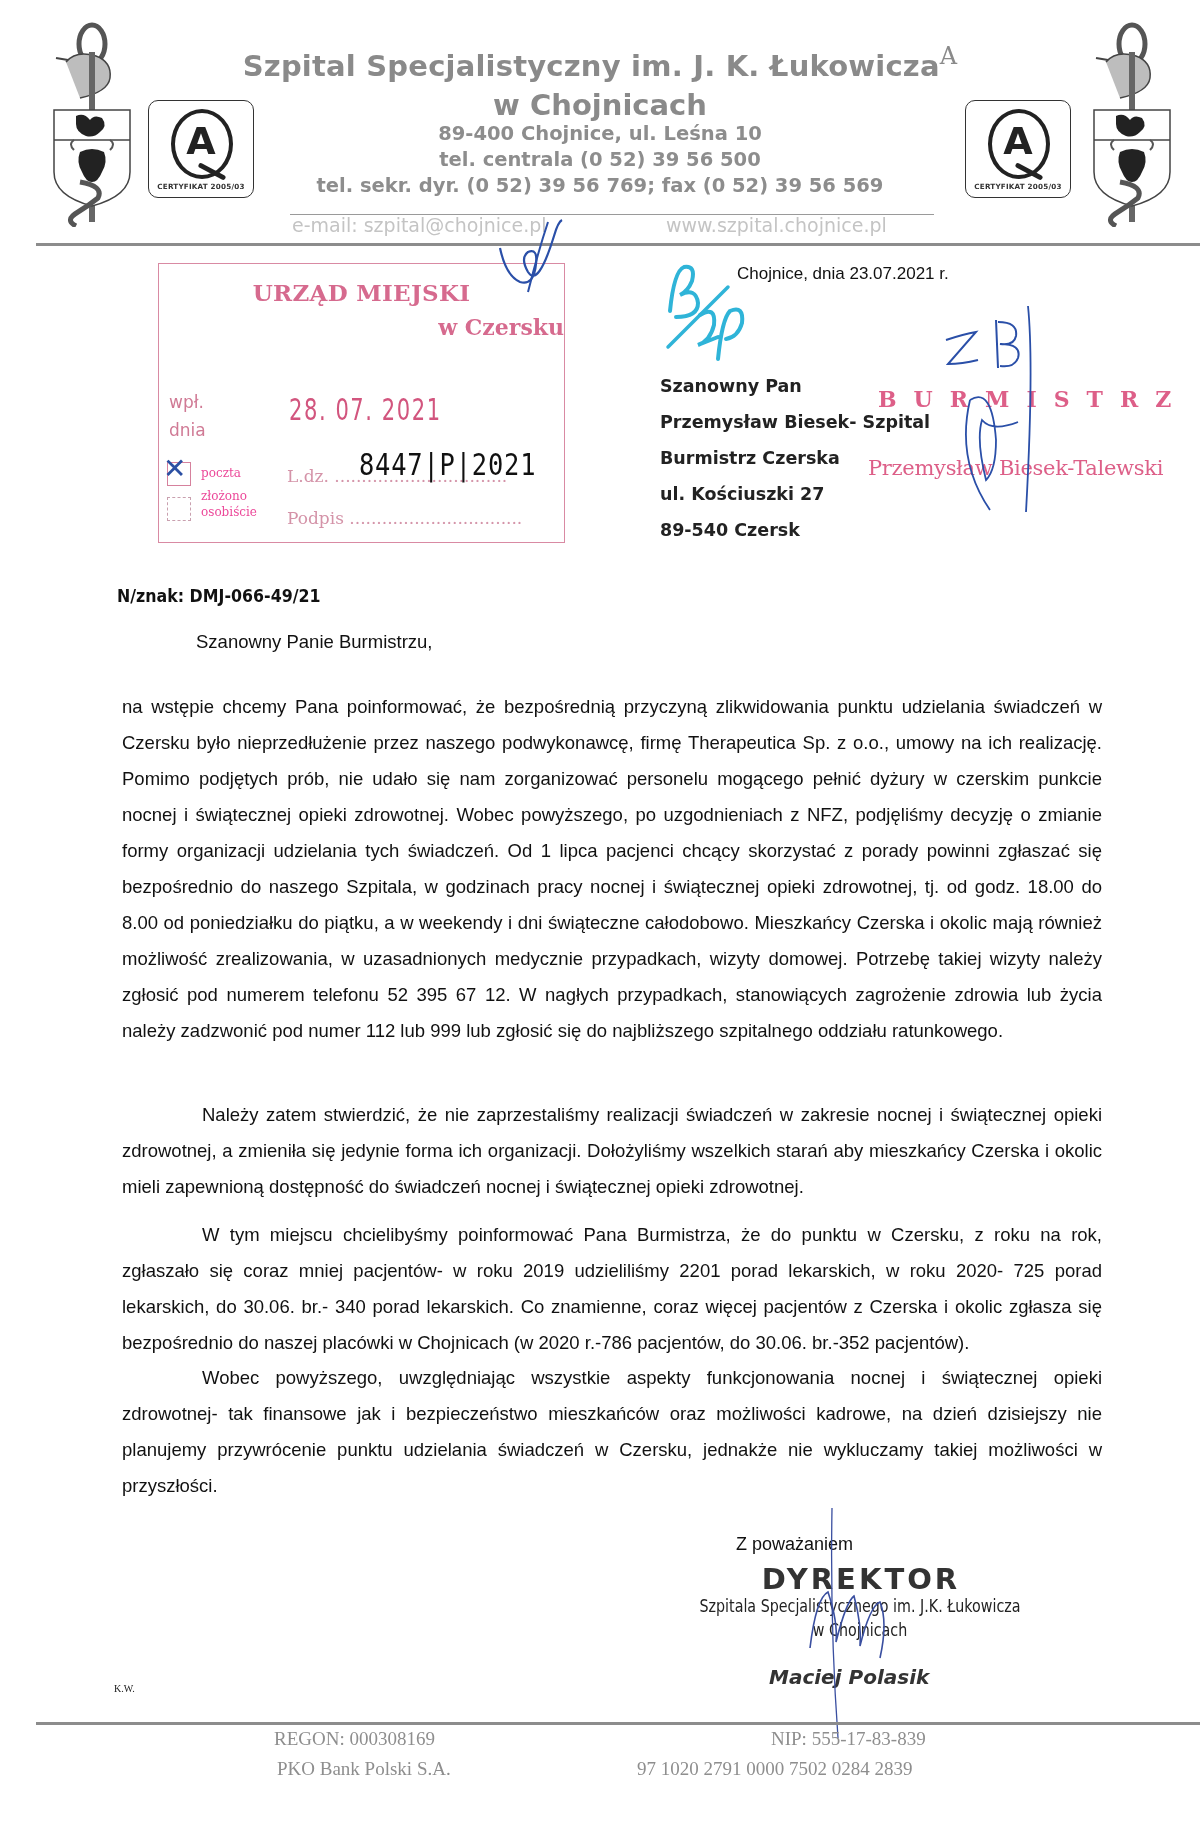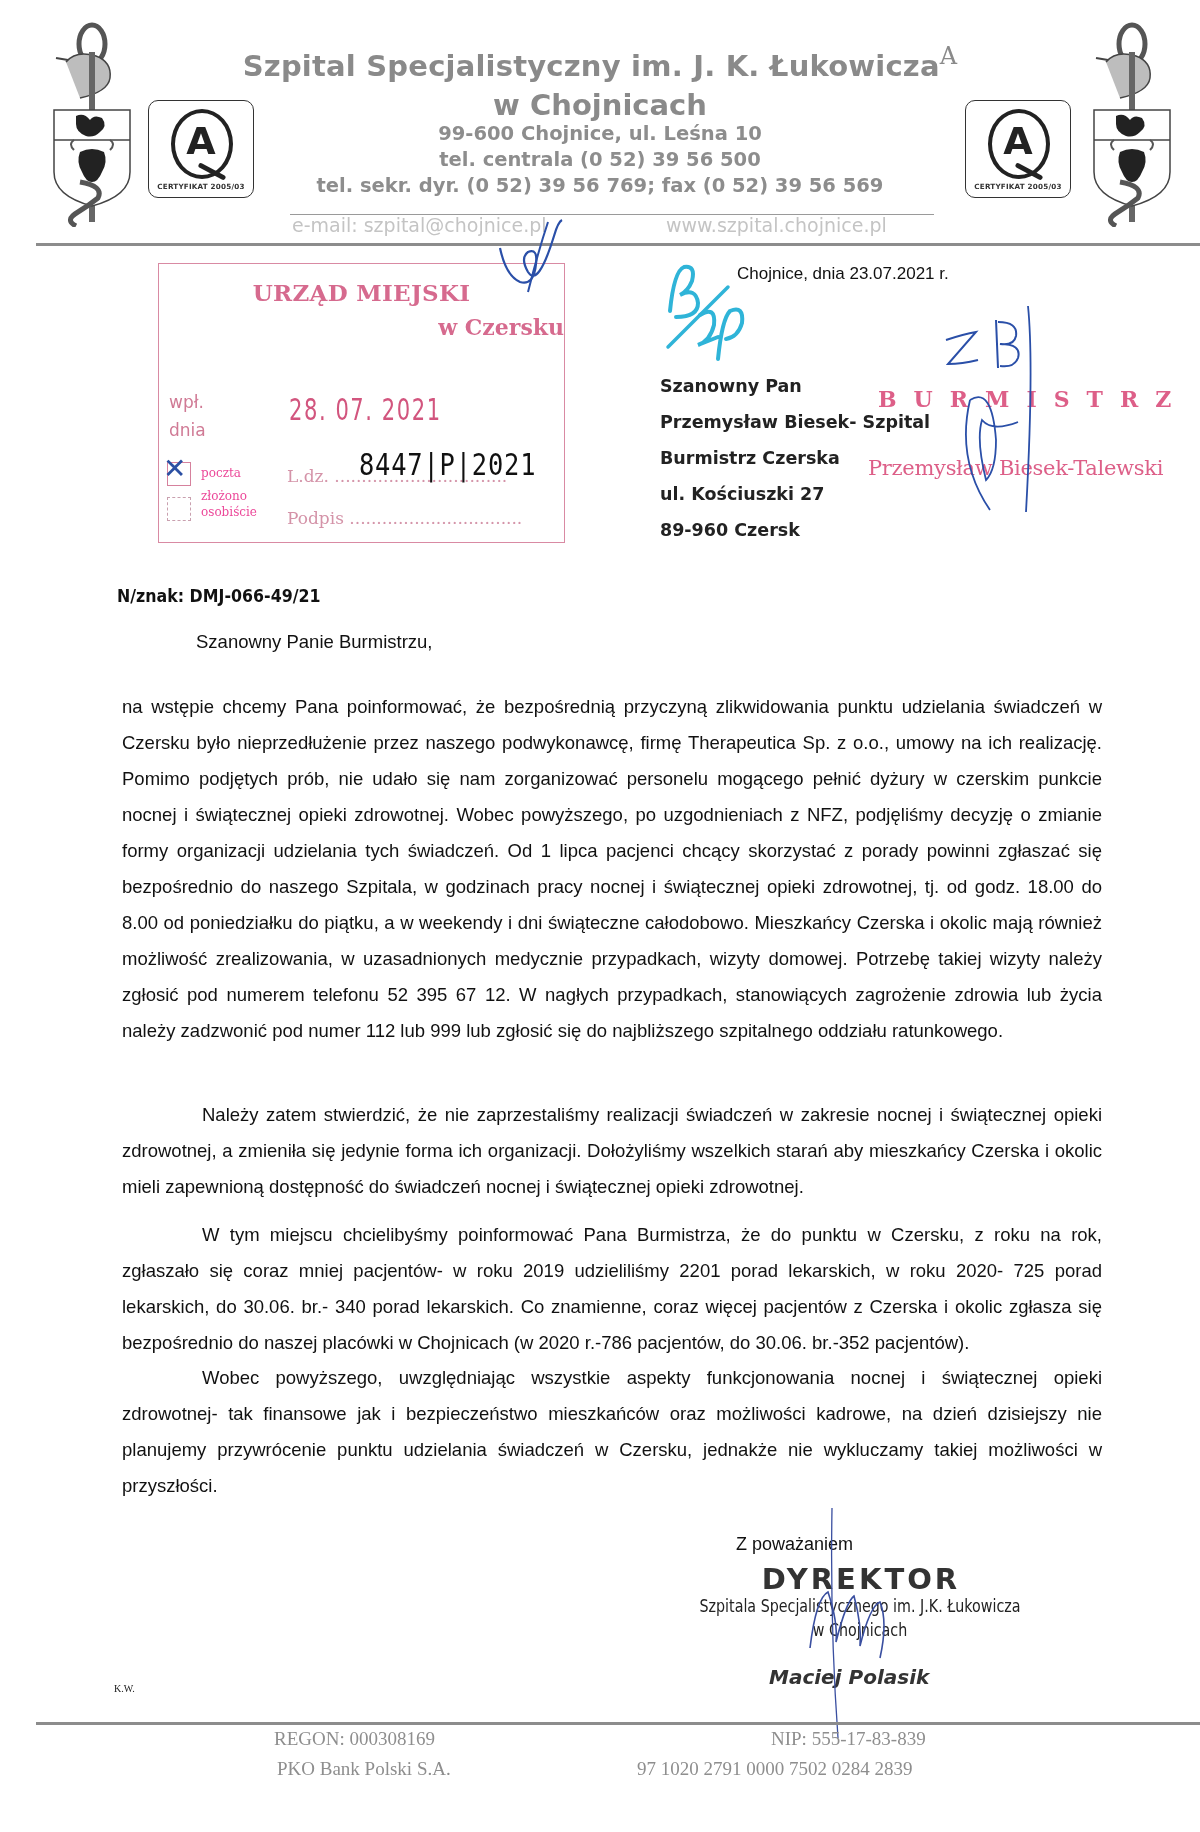--- a/index.html
+++ b/index.html
@@ -91,21 +91,21 @@
     <div class="q"></div>
     <div class="qa">A</div>
     <div class="qtail"></div>
     <div class="lbl">CERTYFIKAT 2005/03</div>
   </div>
 
   <div class="abs hdr-title">
     <span>Szpital Specjalistyczny im. J. K. Łukowicza</span><sup>A</sup>
   </div>
   <div class="abs hdr-city">w Chojnicach</div>
-  <div class="abs hdr-line" style="top:122px;">99-600 Chojnice, ul. Leśna 10</div>
+  <div class="abs hdr-line" style="top:122px;">89-400 Chojnice, ul. Leśna 10</div>
   <div class="abs hdr-line" style="top:148px;">tel. centrala (0 52) 39 56 500</div>
   <div class="abs hdr-line" style="top:174px;">tel. sekr. dyr. (0 52) 39 56 769; fax (0 52) 39 56 569</div>
   <div class="abs hdr-rule-thin"></div>
   <div class="abs hdr-web" style="left:292px;">e-mail: szpital@chojnice.pl</div>
   <div class="abs hdr-web" style="left:666px;">www.szpital.chojnice.pl</div>
 
   <div class="abs cert" style="left:965px;top:100px;">
     <div class="q"></div>
     <div class="qa">A</div>
     <div class="qtail"></div>
@@ -161,21 +161,21 @@
   <path d="M40 60 q16 -10 14 10 q-4 16 -16 20 l20 -8 M58 104 q4 -40 12 -48 q14 -6 12 12 q-4 14 -16 16" fill="none" stroke="#2fb4d8" stroke-width="4" stroke-linecap="round"></path>
 </svg>
 
 <div class="abs date-line">Chojnice, dnia 23.07.2021 r.</div>
 
 <div class="abs recip">
   <div>Szanowny Pan</div>
   <div>Przemysław Biesek- Szpital</div>
   <div>Burmistrz Czerska</div>
   <div>ul. Kościuszki 27</div>
-  <div>89-960 Czersk</div>
+  <div>89-540 Czersk</div>
 </div>
 
 <div class="abs burm">BURMISTRZ</div>
 <div class="abs burm-name">Przemysław Biesek-Talewski</div>
 <svg class="hand" style="left:940px;top:300px;" width="120" height="220" viewBox="0 0 120 220">
   <path d="M6 40 q18 -6 30 -8 l-28 32 q14 0 30 -4" fill="none" stroke="#2a4fa8" stroke-width="2"></path>
   <path d="M56 20 l2 48 M58 22 q20 0 18 14 q-2 10 -16 8 q22 0 18 14 q-4 10 -18 8" fill="none" stroke="#2a4fa8" stroke-width="2"></path>
   <path d="M88 6 q6 60 -2 206" fill="none" stroke="#2a4fa8" stroke-width="1.8"></path>
   <path d="M30 100 q-14 60 20 110 M30 100 q22 -14 26 40 q0 30 -10 40 q-10 -40 -4 -60 q10 12 36 2" fill="none" stroke="#2a4fa8" stroke-width="1.8"></path>
 </svg>

